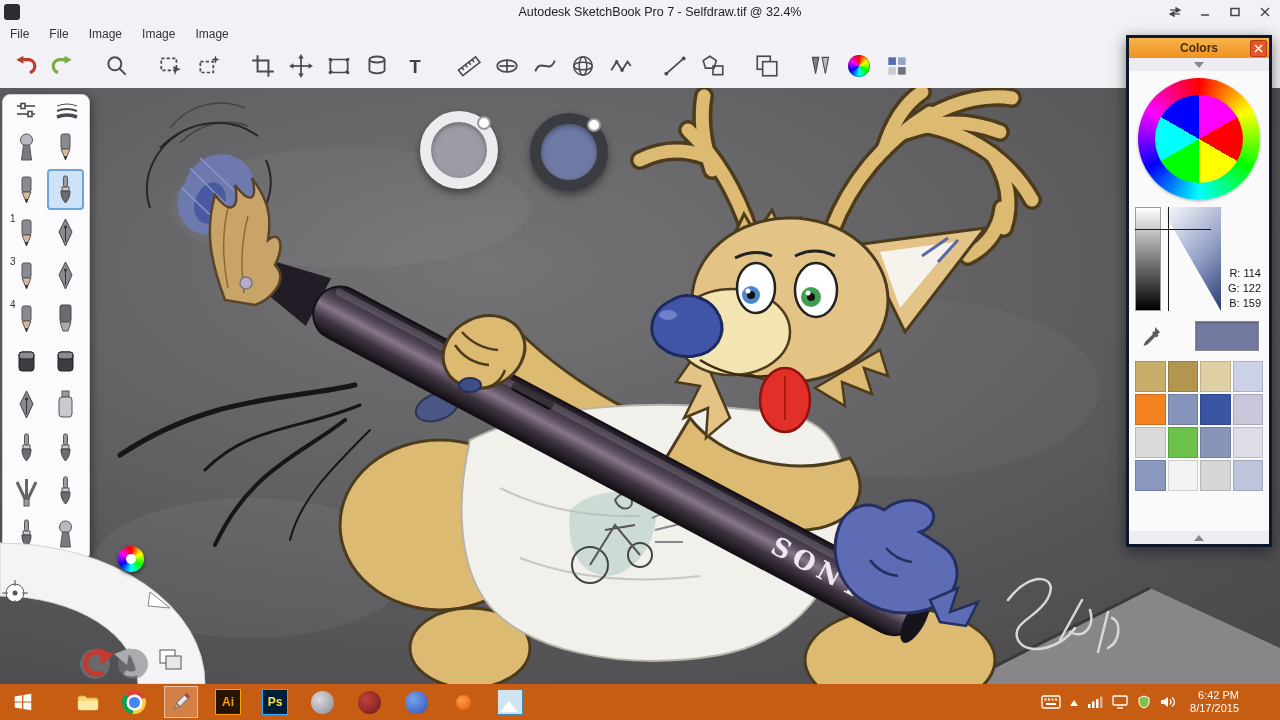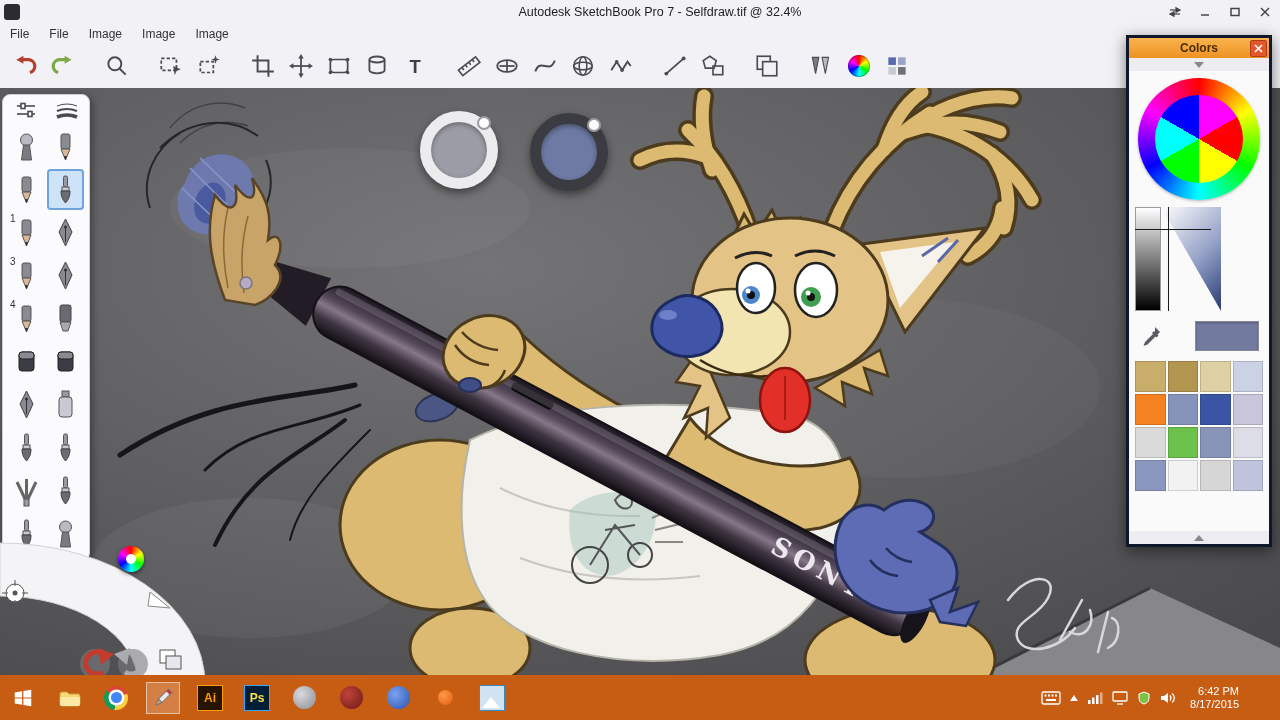--- a/index.html
+++ b/index.html
@@ -58,21 +58,21 @@
   .cp-cross-h{position:absolute;left:0;right:52px;top:22px;height:1px;background:#1a1a1a;}
   .cp-rgb{flex:1;display:flex;flex-direction:column;justify-content:flex-end;align-items:flex-end;padding-right:2px;font-size:11px;color:#111;line-height:15px;}
   .cp-rgb div span{display:inline-block;}
   .cp-pick{display:flex;align-items:center;justify-content:space-between;margin:8px 10px 4px;height:30px;flex:none;}
   .cp-current{width:62px;height:28px;border:1px solid #8a8a94;box-shadow:inset 0 1px 2px rgba(0,0,0,.25);}
   .cp-swatches{display:grid;grid-template-columns:repeat(4,1fr);gap:2px;margin:6px 6px 0;flex:none;}
   .swatch{height:31px;border:1px solid rgba(0,0,0,.15);box-sizing:border-box;}
   .cp-bottom{margin-top:auto;}
 
   
-  .taskbar{position:absolute;left:0;right:0;bottom:0;height:45px;background:#c75c13;display:flex;align-items:stretch;color:#fff;z-index:30;}
+  .taskbar{position:absolute;left:0;right:0;bottom:0;height:36px;background:#c75c13;display:flex;align-items:stretch;color:#fff;z-index:30;gap:18px;}
   .start{width:46px;display:flex;align-items:center;justify-content:center;}
   .task-icons{display:flex;align-items:center;gap:13px;padding-left:6px;}
   .ticon{width:32px;height:30px;display:flex;align-items:center;justify-content:center;border:1px solid transparent;}
   .ticon.active{background:rgba(255,255,255,.22);border:1px solid rgba(255,255,255,.5);}
   .ai-tile{width:24px;height:24px;background:#261300;border:1px solid #ff9c00;color:#ff9c00;font-size:12px;font-weight:bold;display:flex;align-items:center;justify-content:center;}
   .ps-tile{width:24px;height:24px;background:#001e36;border:1px solid #31a8ff;color:#fde047;font-size:12px;font-weight:bold;display:flex;align-items:center;justify-content:center;}
   .chrome-ico{width:24px;height:24px;border-radius:50%;background:conic-gradient(from -50deg,#db4437 0 33%,#ffcd40 0 66%,#0f9d58 0 100%);position:relative;}
   .chrome-ico::after{content:"";position:absolute;inset:6.5px;border-radius:50%;background:#4285f4;box-shadow:0 0 0 2.5px #fff;}
   .circle-ico{width:23px;height:23px;border-radius:50%;}
   .photos-ico{width:24px;height:24px;background:#cfe3f2;border:1px solid #3a8ac0;position:relative;overflow:hidden;}
@@ -667,20 +667,25 @@
           </svg>
       </div>
     </div>
     <div class="cp-strip">
         <div class="tri-down"></div>
       </div>
     <div class="cp-wheel"></div>
     <div class="cp-mix">
       <div class="cp-gray"></div>
       <div class="cp-tri"></div>
+      <div class="cp-rgb">
+        <div><span>R:</span> <span>114</span></div>
+        <div><span>G:</span> <span>122</span></div>
+        <div><span>B:</span> <span>159</span></div>
+      </div>
       <div class="cp-cross-v"></div>
       <div class="cp-cross-h"></div>
     </div>
     <div class="cp-pick">
       <svg width="24" height="24" viewBox="0 0 24 24">
           <path d="M16,3 l5,5 -2.5,2.5 1,1 -2,2 -1,-1 -8,8 -4,1.5 1.5,-4 8,-8 -1,-1 2,-2 1,1 z" fill="#5a5a62"></path>
         </svg>
       <div class="cp-current" style="background: rgb(114, 122, 159);"></div>
     </div>
     <div class="cp-swatches">

